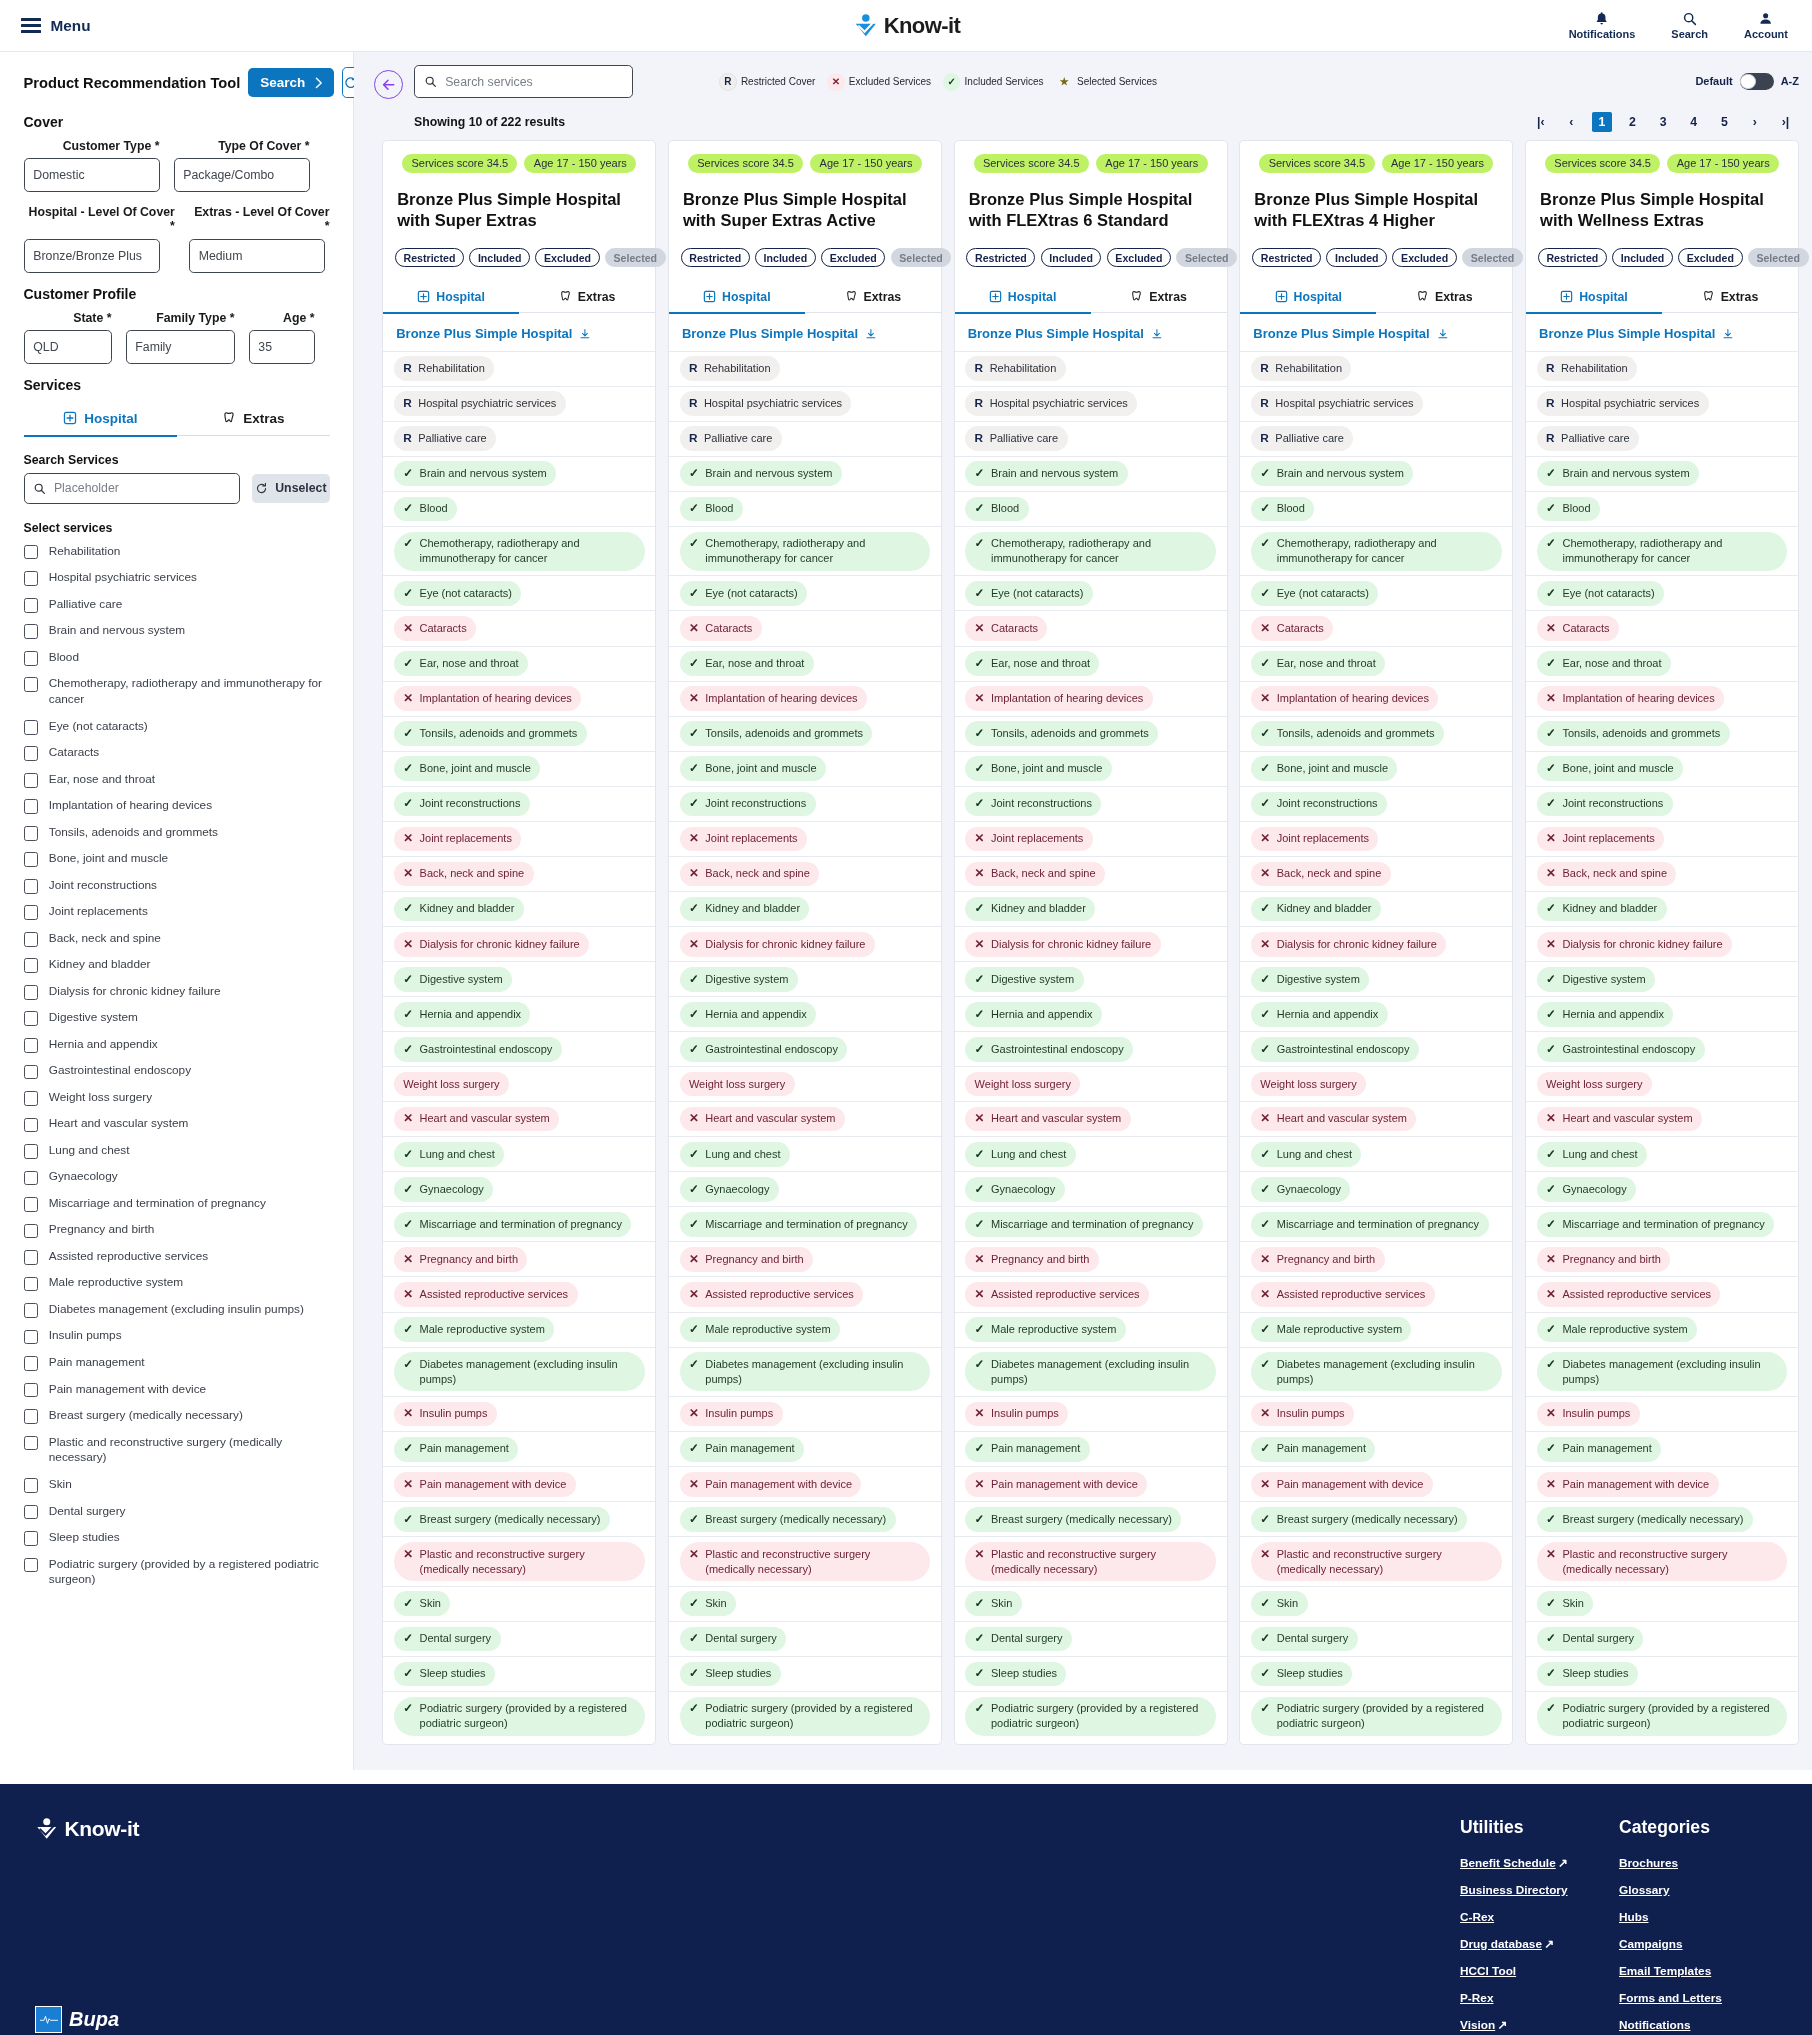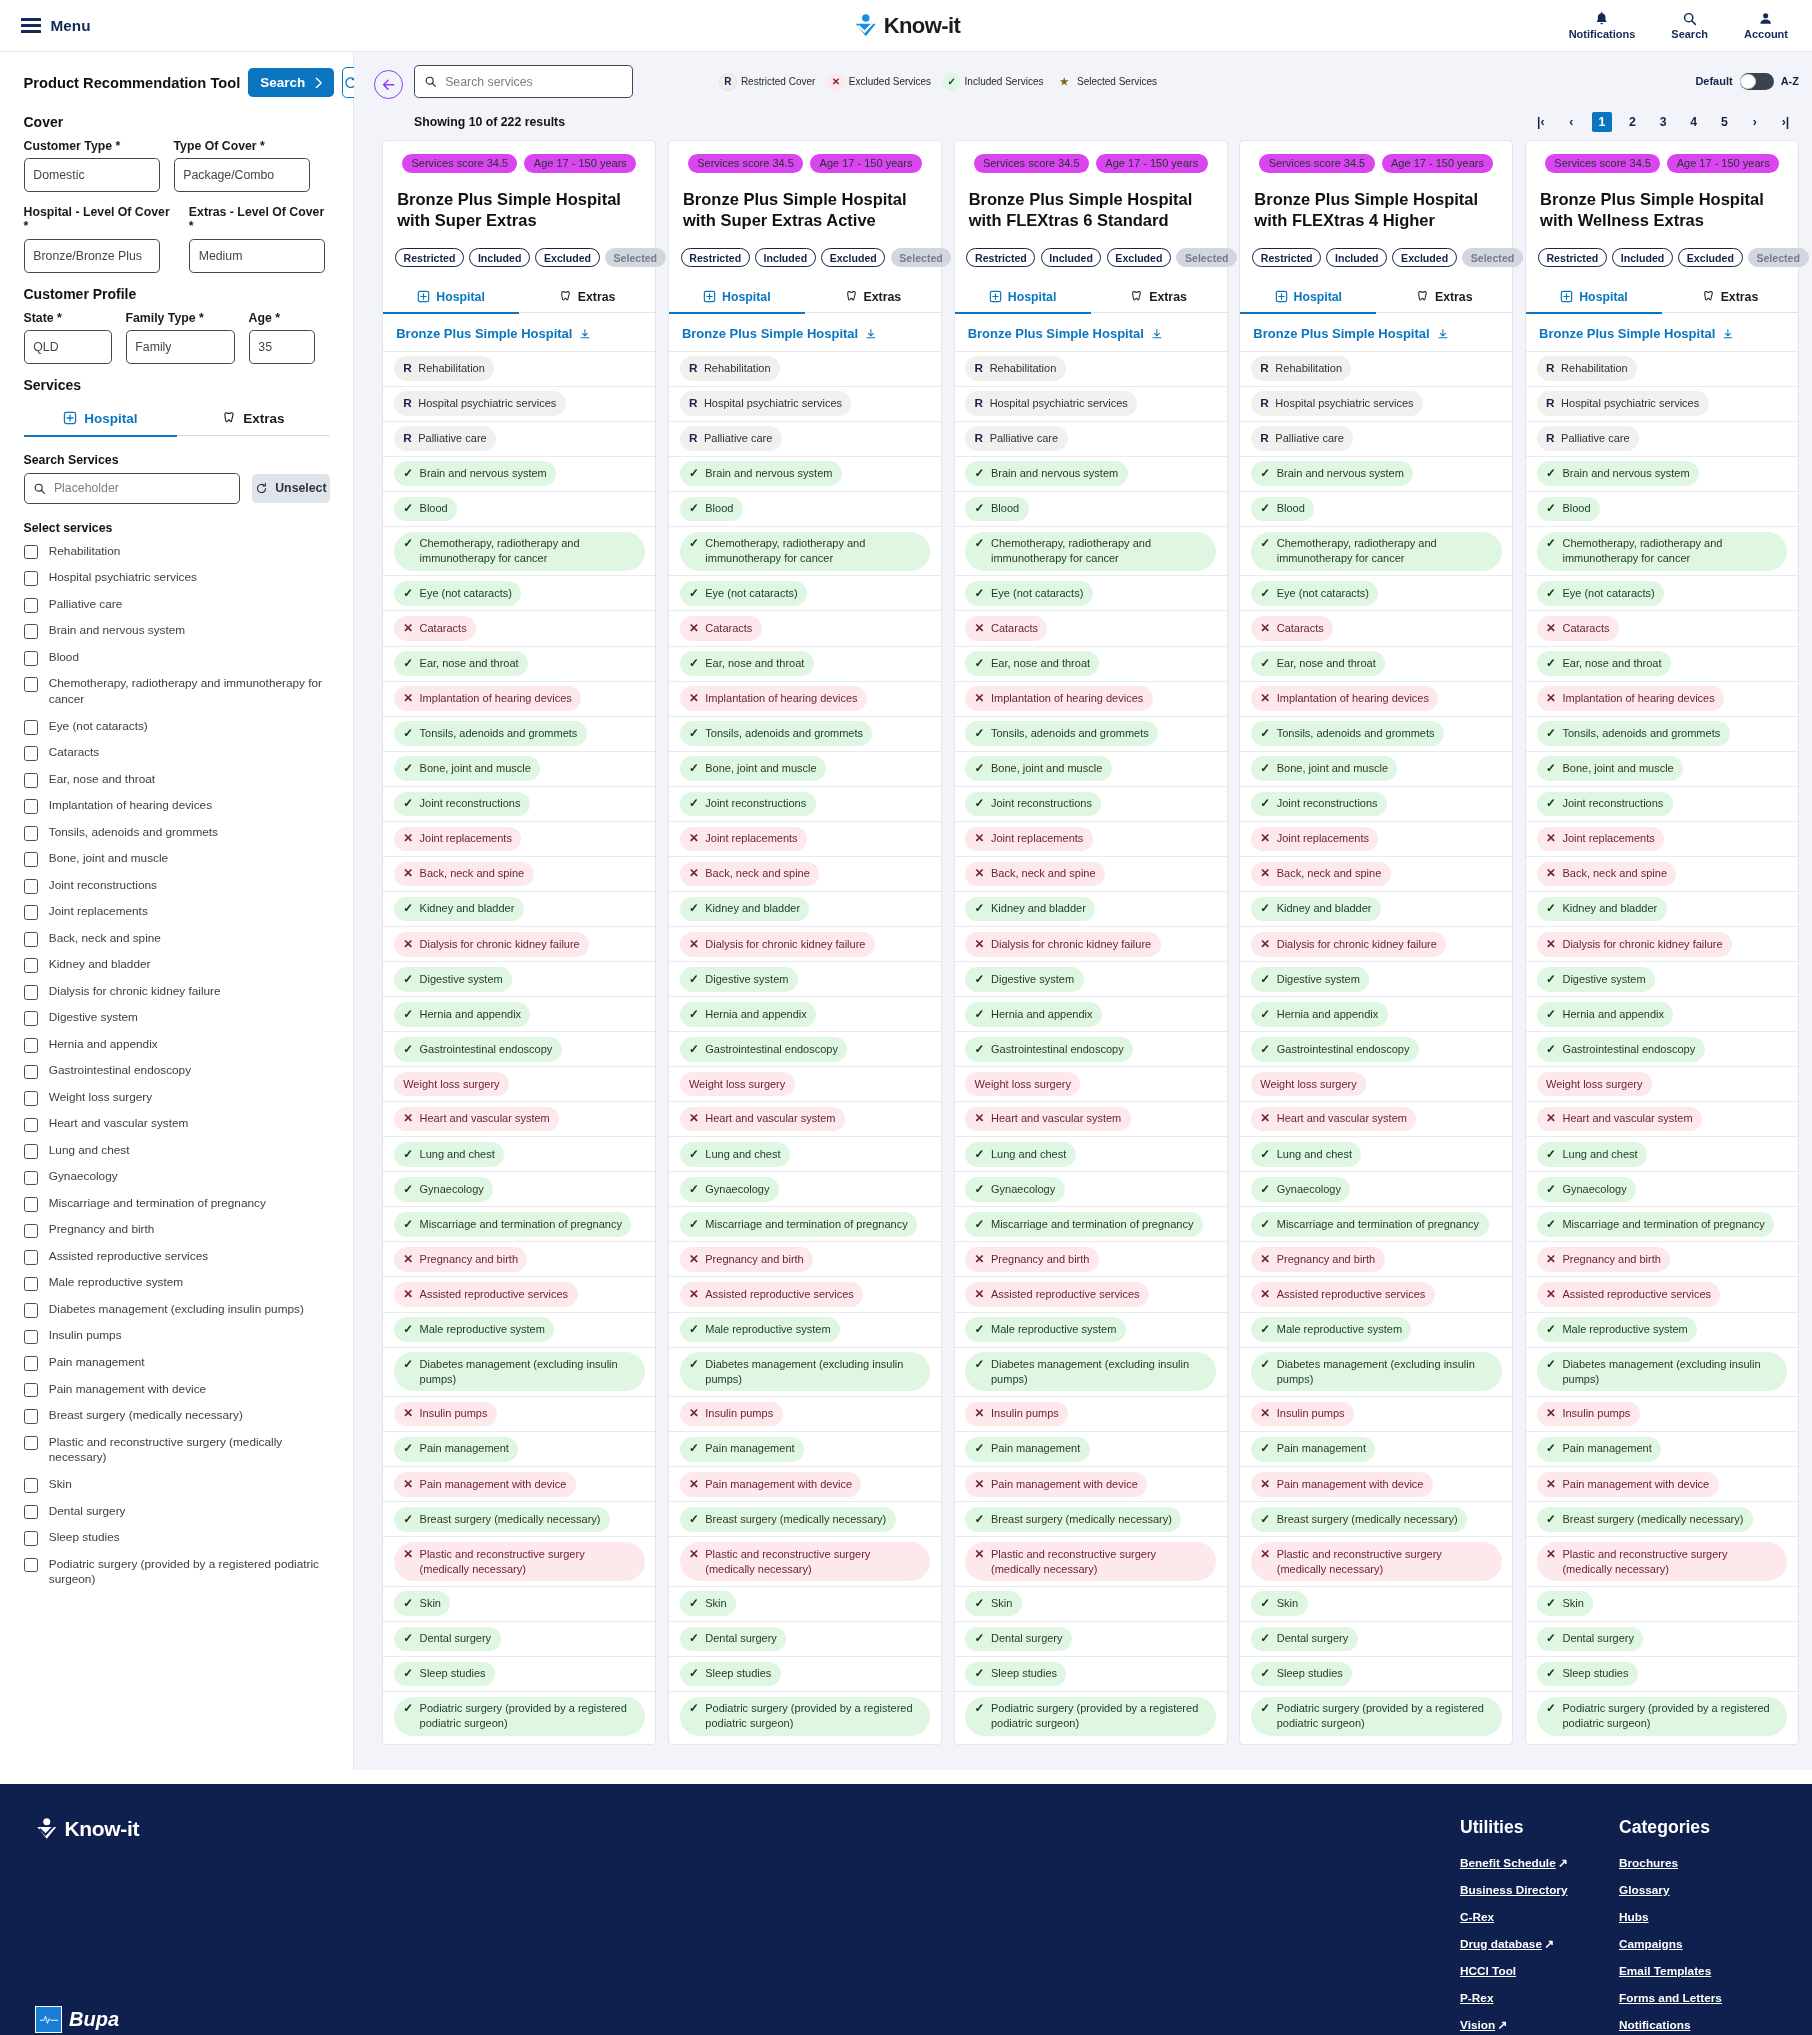--- a/index.html
+++ b/index.html
@@ -61,21 +61,21 @@
   }
   .btn-refresh {
     width: 34px; height: 31px; border: 1.2px solid #0b76bf; border-radius: 4.7px;
     background: #fff; display: flex; align-items: center; justify-content: center;
     cursor: pointer;
   }
 
   .sec-h { font-size: 14px; font-weight: 800; color: #111; margin: 3.5px 0 9.4px; }
   .field-row { display: flex; gap: 14px; margin-bottom: 13px; }
   .field { display: flex; flex-direction: column; }
-  .field label { font-size: 12.3px; font-weight: 700; color: #1a1a1a; margin-bottom: 5.3px; }
+  .field label { font-size: 12.3px; font-weight: 700; color: #1a1a1a; margin-bottom: 5.3px; text-align: right; }
   .field .ctl {
     border: 1.2px solid #40464f; border-radius: 4.7px; height: 34px;
     display: flex; align-items: center; padding: 0 8.8px;
     font-size: 12.3px; color: #41474f; background: #fff;
   }
   .w-big { width: 136px; }
   .w-state { width: 88px; }
   .w-fam { width: 109px; }
   .w-age { width: 66px; }
 
@@ -146,21 +146,21 @@
   }
   .pg.active { background: #0b76bf; color: #fff; }
 
   
   .cards { display: flex; gap: 11.8px; margin: 8.2px 0 0 8.2px; align-items: flex-start; }
   .card {
     flex: 1; min-width: 0; background: #fff; border: 1.2px solid #e1e5ec; border-radius: 4.7px;
     padding-bottom: 3.5px;
   }
   .card-chips { display: flex; justify-content: center; gap: 7px; padding: 13px 9.4px 3.5px; }
-  .chip { background: #d946ef; border-radius: 587px; padding: 3.5px 9.4px; font-size: 11px; color: #2b3038; white-space: nowrap; }
+  .chip { background: #bef264; border-radius: 587px; padding: 3.5px 9.4px; font-size: 11px; color: #2b3038; white-space: nowrap; }
   .card-title { font-size: 16.5px; font-weight: 700; line-height: 1.25; color: #111; padding: 13px 14px 0; min-height: 56px; }
   .card-tags { display: flex; gap: 5.3px; padding: 15.3px 11.8px 0; flex-wrap: nowrap; }
   .tag {
     border: 1.2px solid #15224a; border-radius: 587px; padding: 2.9px 7.6px;
     font-size: 10.6px; font-weight: 700; color: #15224a; white-space: nowrap;
   }
   .tag.muted { background: #d2d6de; border-color: #d2d6de; color: #767c88; }
   .card-tabs { display: flex; border-bottom: 1.8px solid #dfe3ea; margin-top: 15.3px; }
   .ctab {
     flex: 1; display: flex; align-items: center; justify-content: center; gap: 5.9px;

